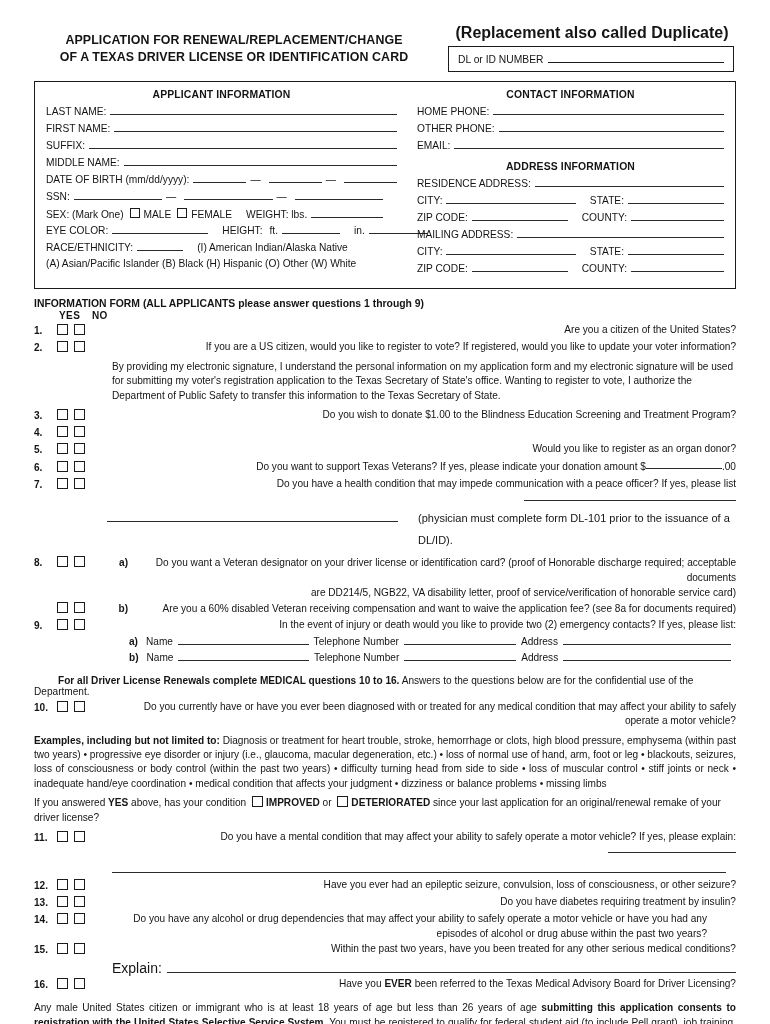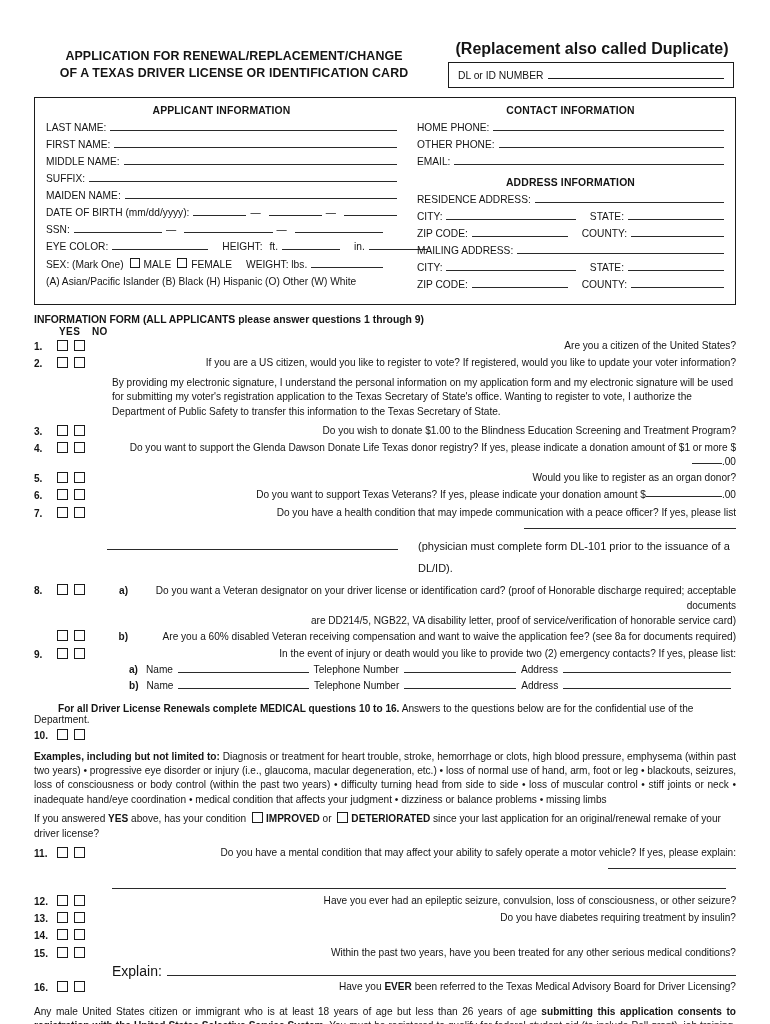--- a/index.html
+++ b/index.html
@@ -9,21 +9,21 @@
     height: 1024px;
     background: #ffffff;
     font-family: "Liberation Sans", sans-serif;
     color: #141414;
     -webkit-font-smoothing: antialiased;
   }
 
   .page { position: relative; width: 770px; height: 1024px; padding: 0; }
 
   
-  .header { display: flex; align-items: flex-start; padding: 26px 34px 0 34px; margin-top: 16px; }
+  .header { display: flex; align-items: flex-start; padding: 26px 34px 0 34px; }
   .header-left { width: 400px; padding-top: 6px; }
   .title-line {
     font-size: 12.4px; font-weight: bold; letter-spacing: .1px;
     text-align: center; line-height: 17px; white-space: nowrap;
   }
   .header-right { flex: 1; padding-left: 14px; }
   .dup-note { font-size: 16px; font-weight: bold; text-align: center; line-height: 14px; padding-bottom: 6px; }
   .dl-box {
     border: 1.6px solid #1b1b1b; height: 26px; display: flex; align-items: center;
     padding: 4px 9px; margin-right: 2px;
@@ -126,75 +126,77 @@
 
       <div class="frow">
         <span class="lab">LAST NAME:</span>
         <span class="fill"></span>
       </div>
       <div class="frow">
         <span class="lab">FIRST NAME:</span>
         <span class="fill"></span>
       </div>
       <div class="frow">
+        <span class="lab">SUFFIX:</span>
+        <span class="fill"></span>
+      </div>
+      <div class="frow">
         <span class="lab">MIDDLE NAME:</span>
         <span class="fill"></span>
       </div>
-      <div class="frow">
-        <span class="lab">SUFFIX:</span>
-        <span class="fill"></span>
-      </div>
-      <div class="frow">
-        <span class="lab">MAIDEN NAME:</span>
-        <span class="fill"></span>
-      </div>
 
       <div class="frow">
         <span class="lab">DATE OF BIRTH (mm/dd/yyyy):</span>
         <span class="fill"></span>
         <span class="dash">—</span>
         <span class="fill"></span>
         <span class="dash">—</span>
         <span class="fill"></span>
       </div>
 
       <div class="frow">
         <span class="lab">SSN:</span>
         <span class="fill"></span>
         <span class="dash">—</span>
         <span class="fill"></span>
         <span class="dash">—</span>
         <span class="fill"></span>
         <span class="gap"></span>
-      </div>
-
-      <div class="frow">
-        <span class="lab">EYE COLOR:</span>
-        <span class="fill w-lg"></span>
-        <span class="gap"></span>
-        <span class="lab">HEIGHT:</span>
-        <span class="gap-sm"></span>
-        <span class="lab">ft.</span>
-        <span class="fill w-sm"></span>
-        <span class="gap"></span>
-        <span class="lab">in.</span>
-        <span class="fill w-sm"></span>
       </div>
 
       <div class="frow">
         <span class="lab">SEX: (Mark One)</span>
         <span class="cbox"></span>
         <span class="lab">MALE</span>
         <span class="cbox"></span>
         <span class="lab">FEMALE</span>
         <span class="gap"></span>
         <span class="lab">WEIGHT: lbs.</span>
         <span class="fill w-md"></span>
       </div>
 
+      <div class="frow">
+        <span class="lab">EYE COLOR:</span>
+        <span class="fill w-lg"></span>
+        <span class="gap"></span>
+        <span class="lab">HEIGHT:</span>
+        <span class="gap-sm"></span>
+        <span class="lab">ft.</span>
+        <span class="fill w-sm"></span>
+        <span class="gap"></span>
+        <span class="lab">in.</span>
+        <span class="fill w-sm"></span>
+      </div>
+
+      <div class="race-line">
+        <span class="lab">RACE/ETHNICITY:</span>
+        <span class="fill w-xs"></span>
+        <span class="gap"></span>
+        <span class="lab">(I) American Indian/Alaska Native</span>
+      </div>
       <div class="race-line2">(A) Asian/Pacific Islander   (B) Black   (H) Hispanic   (O) Other   (W) White</div>
     </div>
 
     <div class="col-right">
       <div class="sec-head">CONTACT INFORMATION</div>
 
       <div class="frow">
         <span class="lab">HOME PHONE:</span>
         <span class="fill"></span>
       </div>
@@ -275,21 +277,20 @@
       <span class="qnum">3.</span>
       <span class="qcb"><span class="qbox"></span></span>
       <span class="qcb2"><span class="qbox"></span></span>
       <span class="qtext">Do you wish to donate $1.00 to the Blindness Education Screening and Treatment Program?</span>
     </div>
 
     <div class="q">
       <span class="qnum">4.</span>
       <span class="qcb"><span class="qbox"></span></span>
       <span class="qcb2"><span class="qbox"></span></span>
-      <span class="qtext"><span>Do you want to support the Glenda Dawson Donate Life Texas donor registry?  If yes, please indicate a donation amount of $1 or more $</span><span class="blank-inline" style="width:30px;"></span><span>.00</span></span>
     </div>
 
     <div class="q">
       <span class="qnum">5.</span>
       <span class="qcb"><span class="qbox"></span></span>
       <span class="qcb2"><span class="qbox"></span></span>
       <span class="qtext">Would you like to register as an organ donor?</span>
     </div>
 
     <div class="q">
@@ -364,20 +365,21 @@
     </div>
 
     <div class="med-head">
       <b>For all Driver License Renewals complete MEDICAL questions 10 to 16.</b><span> Answers to the questions below are for the confidential use of the Department.</span>
     </div>
 
     <div class="q">
       <span class="qnum">10.</span>
       <span class="qcb"><span class="qbox"></span></span>
       <span class="qcb2"><span class="qbox"></span></span>
+      <span class="qtext" style="padding-left:15px;">Do you currently have or have you ever been diagnosed with or treated for any medical condition that may affect your ability to safely operate a motor vehicle?</span>
     </div>
 
     <div class="examples">
       <b>Examples, including but not limited to:</b><span> Diagnosis or treatment for heart trouble, stroke, hemorrhage or clots, high blood pressure, emphysema (within past two years) • progressive eye disorder or injury (i.e., glaucoma, macular degeneration, etc.) • loss of normal use of hand, arm, foot or leg • blackouts, seizures, loss of consciousness or body control (within the past two years) • difficulty turning head from side to side • loss of muscular control • stiff joints or neck • inadequate hand/eye coordination • medical condition that affects your judgment • dizziness or balance problems • missing limbs</span>
     </div>
 
     <div class="improved-line">
       <span>If you answered </span><b>YES</b><span> above, has your condition </span><span class="inlinebox"></span><b>IMPROVED</b><span> or </span><span class="inlinebox"></span><b>DETERIORATED</b><span> since your last application for an original/renewal remake of your driver license?</span>
     </div>
 
@@ -402,20 +404,21 @@
       <span class="qnum">13.</span>
       <span class="qcb"><span class="qbox"></span></span>
       <span class="qcb2"><span class="qbox"></span></span>
       <span class="qtext">Do you have diabetes requiring treatment by insulin?</span>
     </div>
 
     <div class="q">
       <span class="qnum">14.</span>
       <span class="qcb"><span class="qbox"></span></span>
       <span class="qcb2"><span class="qbox"></span></span>
+      <span class="qtext" style="max-width:600px;">Do you have any alcohol or drug dependencies that may affect your ability to safely operate a motor vehicle or have you had any episodes of alcohol or drug abuse within the past two years?</span>
     </div>
 
     <div class="q">
       <span class="qnum">15.</span>
       <span class="qcb"><span class="qbox"></span></span>
       <span class="qcb2"><span class="qbox"></span></span>
       <span class="qtext">Within the past two years, have you been treated for any other serious medical conditions?</span>
     </div>
     <div style="padding-left:78px;font-size:14px;display:flex;align-items:baseline;height:17px;">
       <span>Explain:</span>

